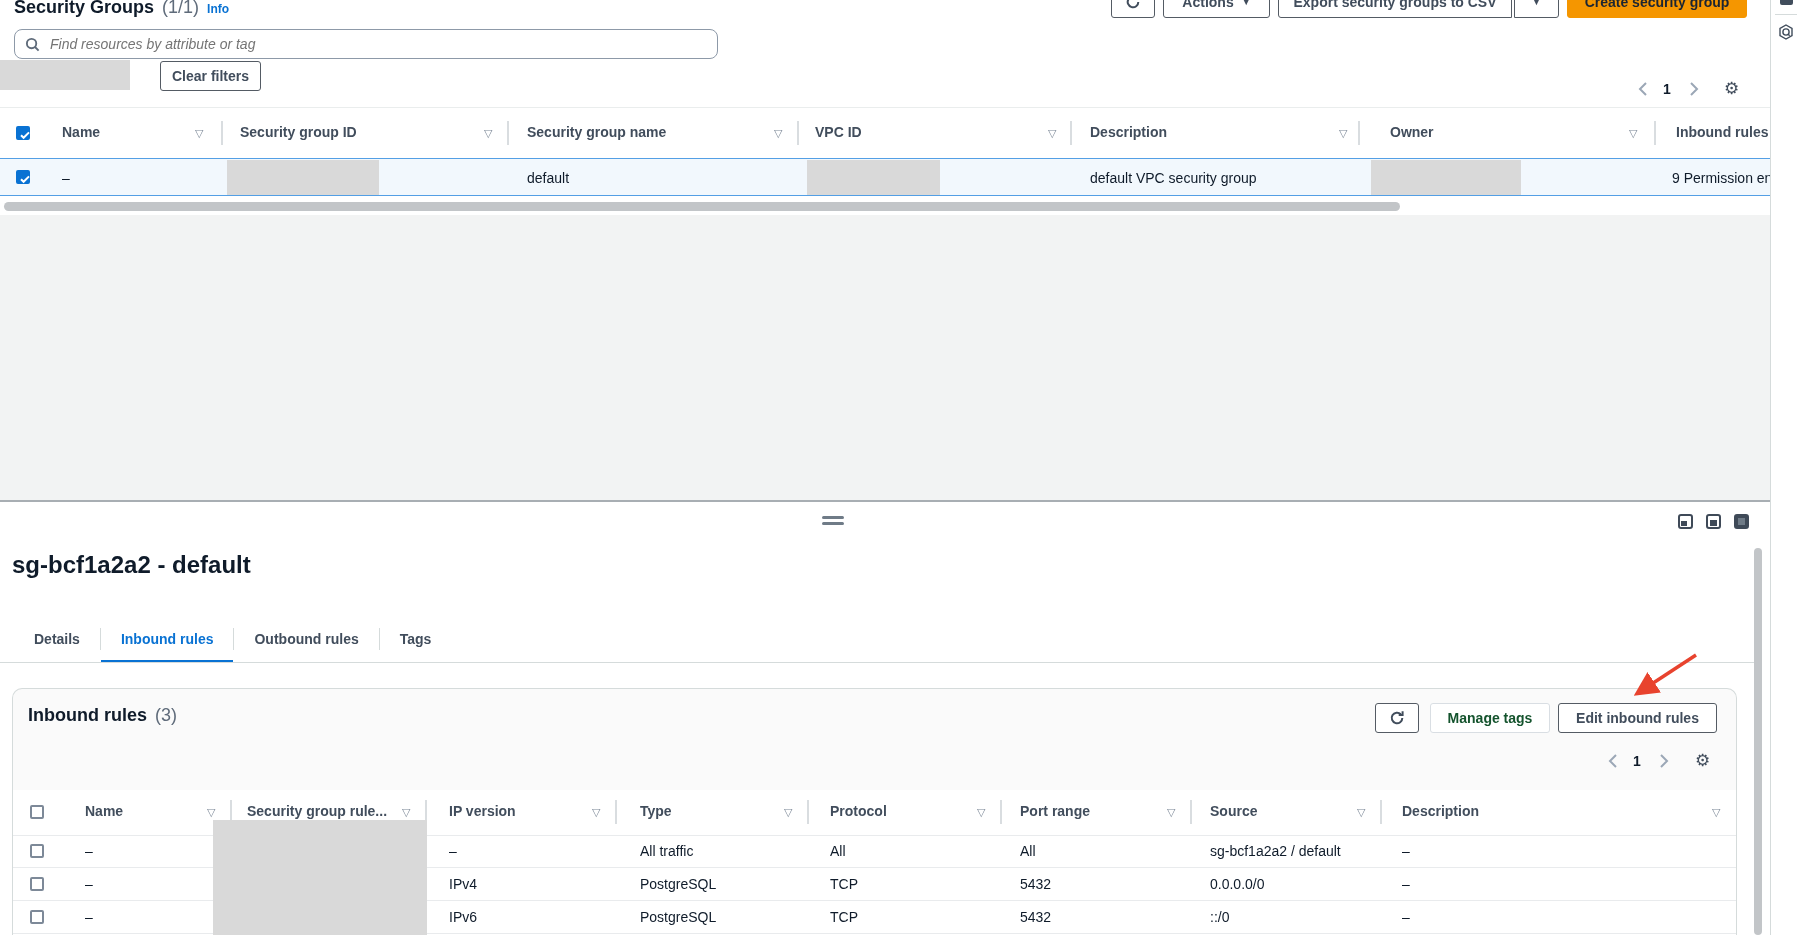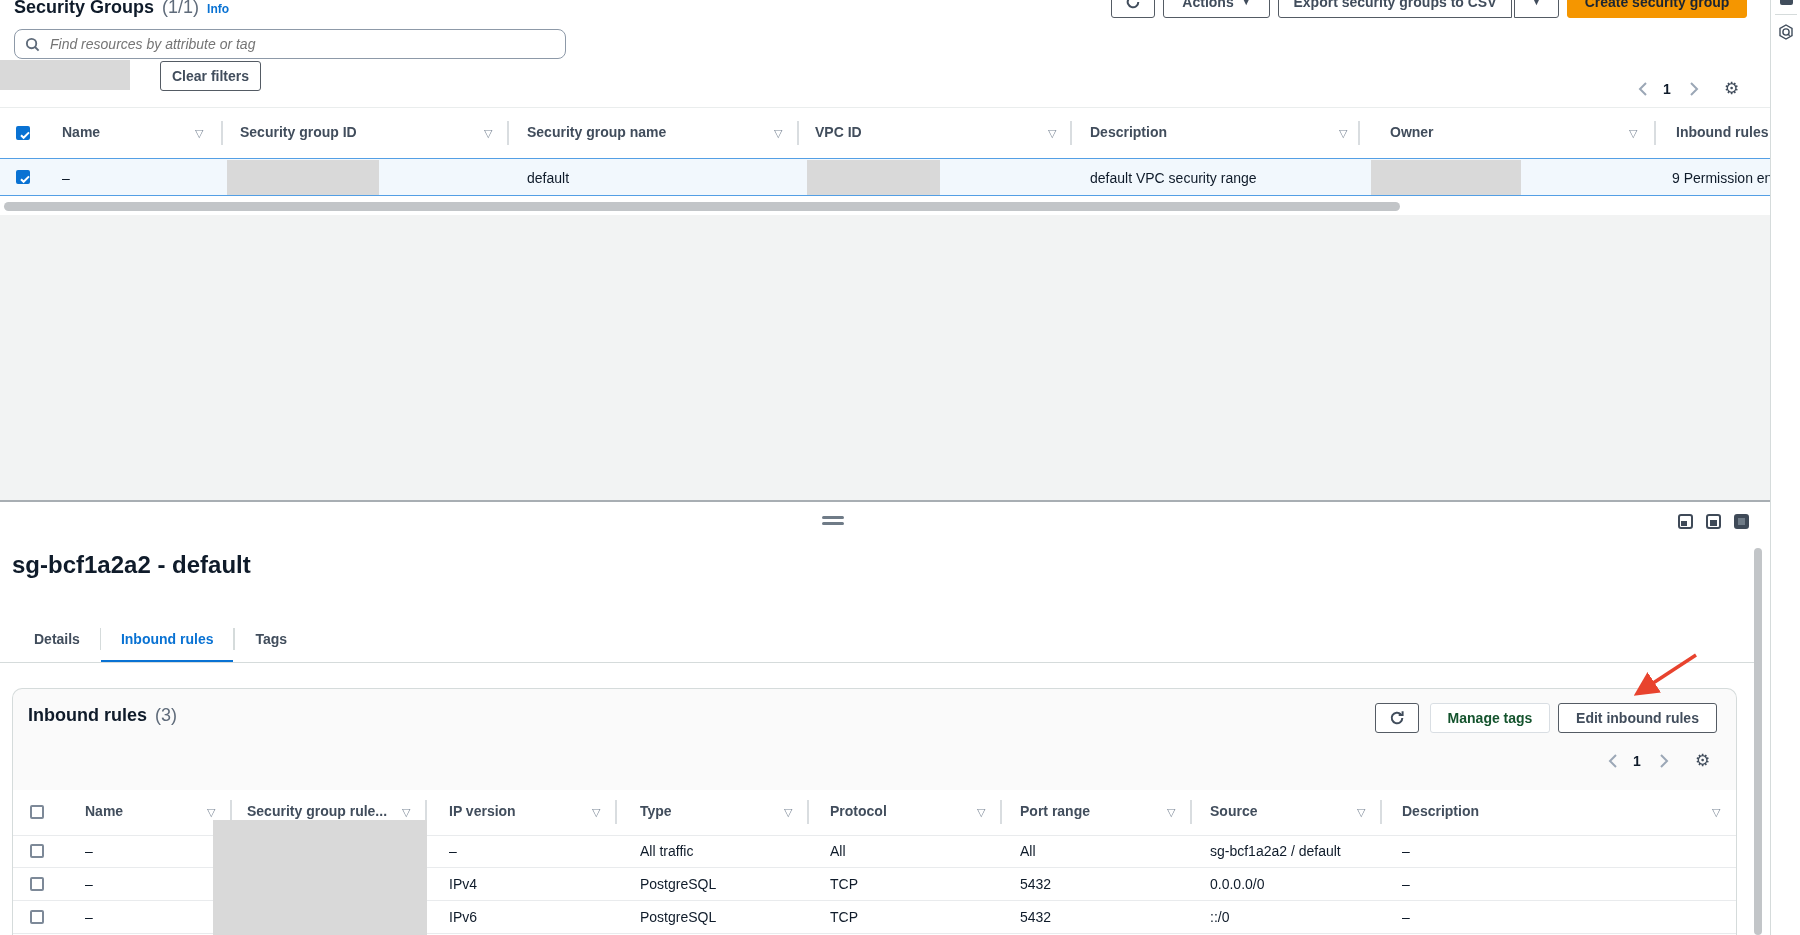--- a/index.html
+++ b/index.html
@@ -71,21 +71,21 @@
     <span>Export security groups to CSV</span>
   </button>
   <button class="btn" style="width:45px;margin-left:-6px;border-radius:0 3px 3px 0;padding:0">
     <span class="caret">▼</span>
   </button>
   <button class="btn primary" style="width:180px">
     <span>Create security group</span>
   </button>
 </div>
 
-<div class="abs searchbox" style="left:14px;top:29px;width:552px">
+<div class="abs searchbox" style="left:14px;top:29px;width:704px">
   <svg width="15" height="15" viewBox="0 0 16 16">
       <circle cx="7" cy="7" r="5" fill="none" stroke="#5f6b7a" stroke-width="2"></circle>
       <path d="M10.7 10.7L14.5 14.5" stroke="#5f6b7a" stroke-width="2"></path>
     </svg>
   <input type="text" placeholder="Find resources by attribute or tag" style="">
 </div>
 
 <div class="abs redact" style="left:0;top:60px;width:130px;height:30px"></div>
 
 <button class="btn h30 abs" style="left:160px;top:61px;width:101px">
@@ -133,21 +133,21 @@
   <div class="abs" style="left:0;top:51px;width:1770px;height:38px;box-sizing:border-box;background:#f2f8fd;border-top:1px solid #539fe5;border-bottom:1px solid #539fe5">
     <span class="cb checked" style="left:16px;top:11px">
         <svg width="14" height="14" viewBox="0 0 14 14">
           <path d="M3 7.2l2.6 2.6L11 4.4" stroke="#fff" stroke-width="2" fill="none"></path>
         </svg>
       </span>
     <span class="cell" style="left:62px;top:11px">–</span>
     <span class="redact" style="left:227px;top:1px;width:152px;height:35px"></span>
     <span class="cell" style="left:527px;top:11px">default</span>
     <span class="redact" style="left:807px;top:1px;width:133px;height:35px"></span>
-    <span class="cell" style="left:1090px;top:11px">default VPC security range</span>
+    <span class="cell" style="left:1090px;top:11px">default VPC security group</span>
     <span class="redact" style="left:1371px;top:1px;width:150px;height:35px"></span>
     <span class="cell" style="left:1672px;top:11px">9 Permission en</span>
   </div>
 </div>
 
 <div class="abs" style="left:0;top:200px;width:1770px;height:12px">
   <div class="abs" style="left:4px;top:2px;width:1396px;height:9px;background:#c2c5c8;border-radius:5px"></div>
 </div>
 
 <div class="abs" style="left:0;top:215px;width:1770px;height:285px;background:#f2f3f3"></div>
@@ -173,20 +173,23 @@
 
 <div class="abs tabs" style="left:14px;top:615px">
   <div class="tab">
       <span>Details</span>
     </div>
   <span class="tsep"></span>
   <div class="tab active">
       <span>Inbound rules</span>
     </div>
   <span class="tsep"></span>
+  <div class="tab">
+      <span>Outbound rules</span>
+    </div>
   <span class="tsep"></span>
   <div class="tab">
       <span>Tags</span>
     </div>
 </div>
 <div class="abs" style="left:0;top:662px;width:1754px;height:1px;background:#d5dbdb"></div>
 
 <div class="abs" style="left:12px;top:688px;width:1725px;height:247px;box-sizing:border-box;border:1px solid #d5dbdb;border-bottom:none;border-radius:10px 10px 0 0;background:#fafafa;overflow:hidden">
 
   <div class="abs" style="left:15px;top:16px;display:flex;align-items:baseline;gap:8px">

